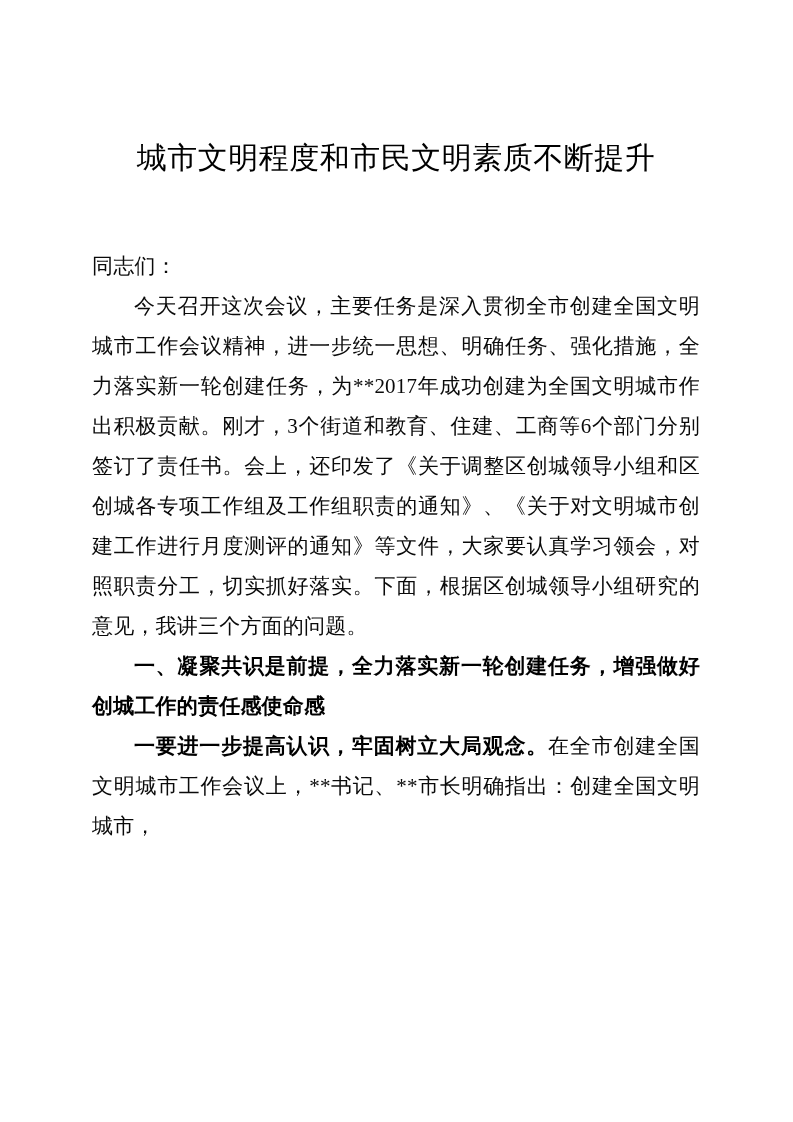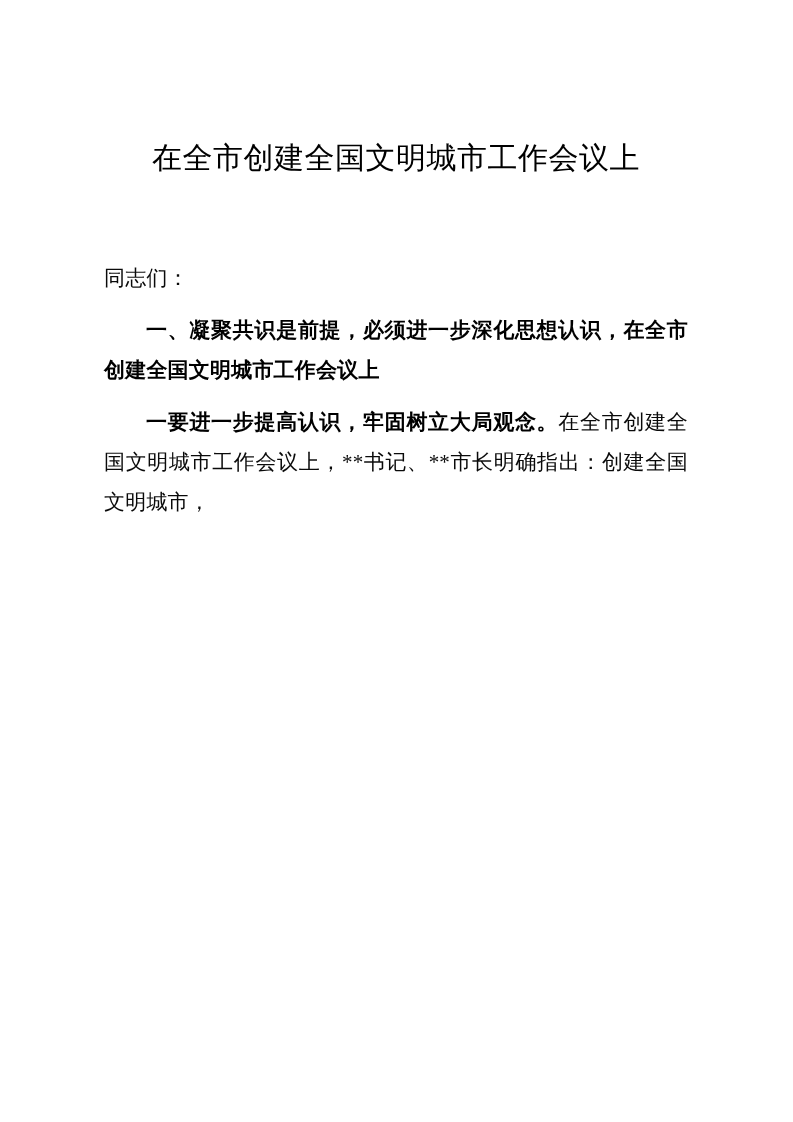--- a/index.html
+++ b/index.html
@@ -46,21 +46,21 @@
 
   
   .body-flow {
     position: absolute;
     top: 246px;
     left: 0;
     width: 608px;
   }
 
   p.para {
-    margin: 12px;
+    margin: 0;
     padding: 0;
     font-family: "Liberation Serif", "DejaVu Serif", serif;
     font-size: 21px;
     line-height: 40px;
     color: #0a0a0a;
     text-align: justify;
     text-justify: inter-character;
     text-align-last: left;
     letter-spacing: 0.2px;
     word-break: break-all;
@@ -92,27 +92,28 @@
     font-family: Liberation Serif, serif;
   }
 </style>
 </head>
 <body>
 
 <div class="page">
 
   <div class="content">
 
-    <h1 class="doc-title">在全市创建全国文明城市工作会议上</h1>
+    <h1 class="doc-title">城市文明程度和市民文明素质不断提升</h1>
 
     <div class="body-flow">
 
       <p class="para salutation">同志们：</p>
 
+      <p class="para indent">今天召开这次会议，主要任务是深入贯彻全市创建全国文明城市工作会议精神，进一步统一思想、明确任务、强化措施，全力落实新一轮创建任务，为**2017年成功创建为全国文明城市作出积极贡献。刚才，3个街道和教育、住建、工商等6个部门分别签订了责任书。会上，还印发了《关于调整区创城领导小组和区创城各专项工作组及工作组职责的通知》、《关于对文明城市创建工作进行月度测评的通知》等文件，大家要认真学习领会，对照职责分工，切实抓好落实。下面，根据区创城领导小组研究的意见，我讲三个方面的问题。</p>
 
-      <p class="para section-heading">一、凝聚共识是前提，必须进一步深化思想认识，在全市创建全国文明城市工作会议上</p>
+      <p class="para section-heading">一、凝聚共识是前提，全力落实新一轮创建任务，增强做好创城工作的责任感使命感</p>
 
 
       <p class="para indent"><span class="lead-in">一要进一步提高认识，牢固树立大局观念。</span><span>在全市创建全国文明城市工作会议上，**书记、**市长明确指出：创建全国文明城市，</span></p>
 
     </div>
   </div>
 </div>
 
 </body></html>

